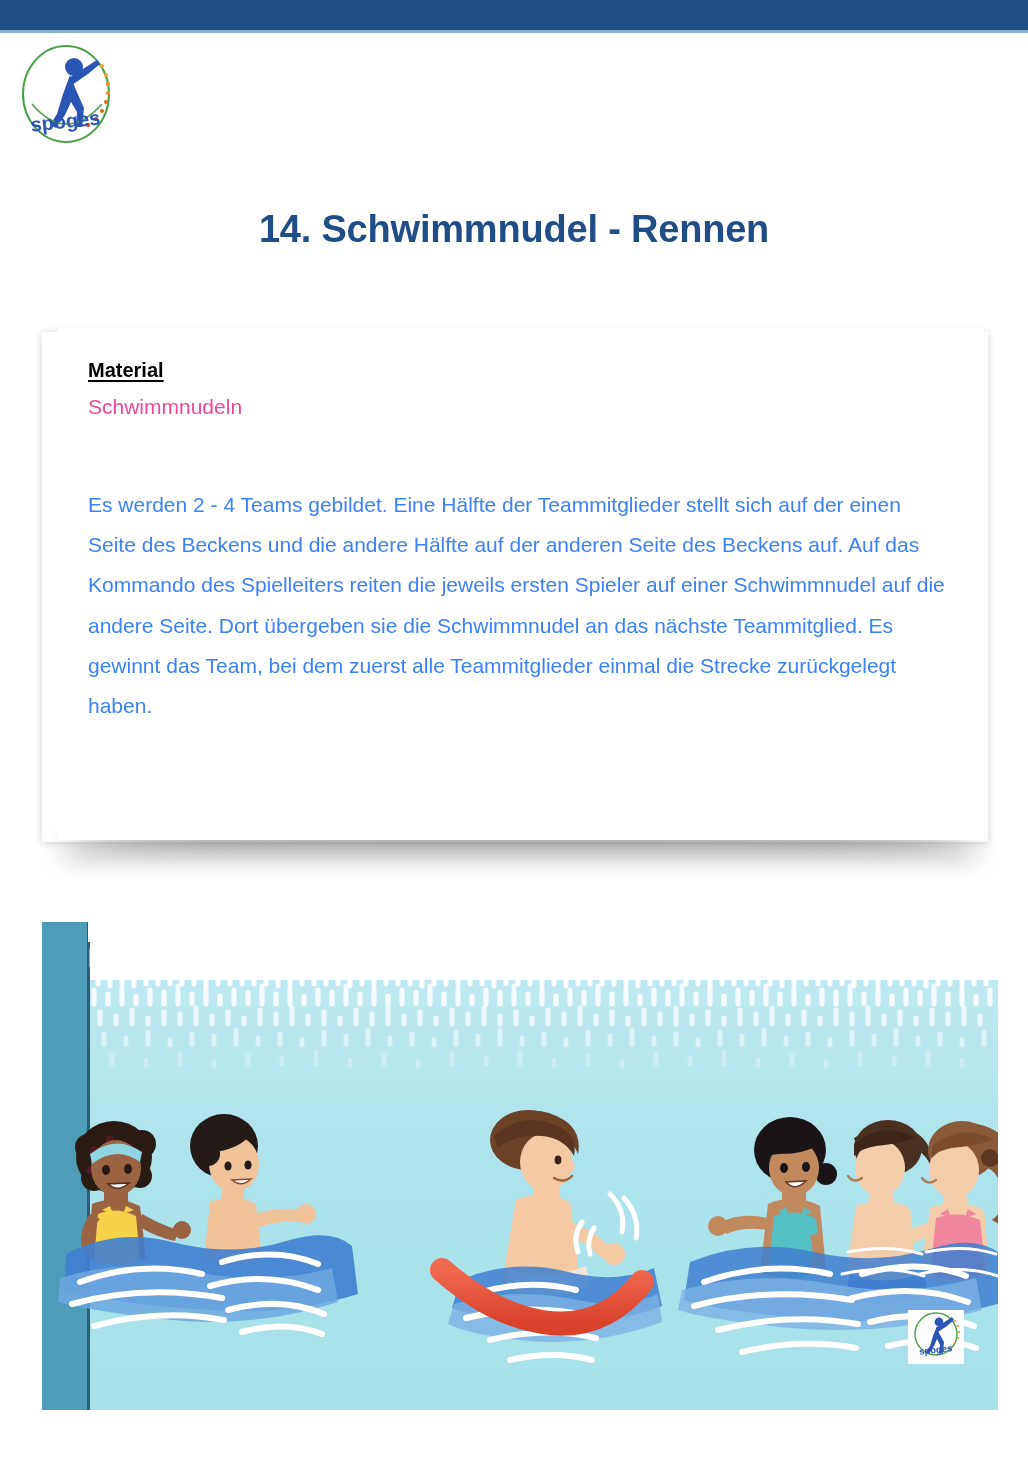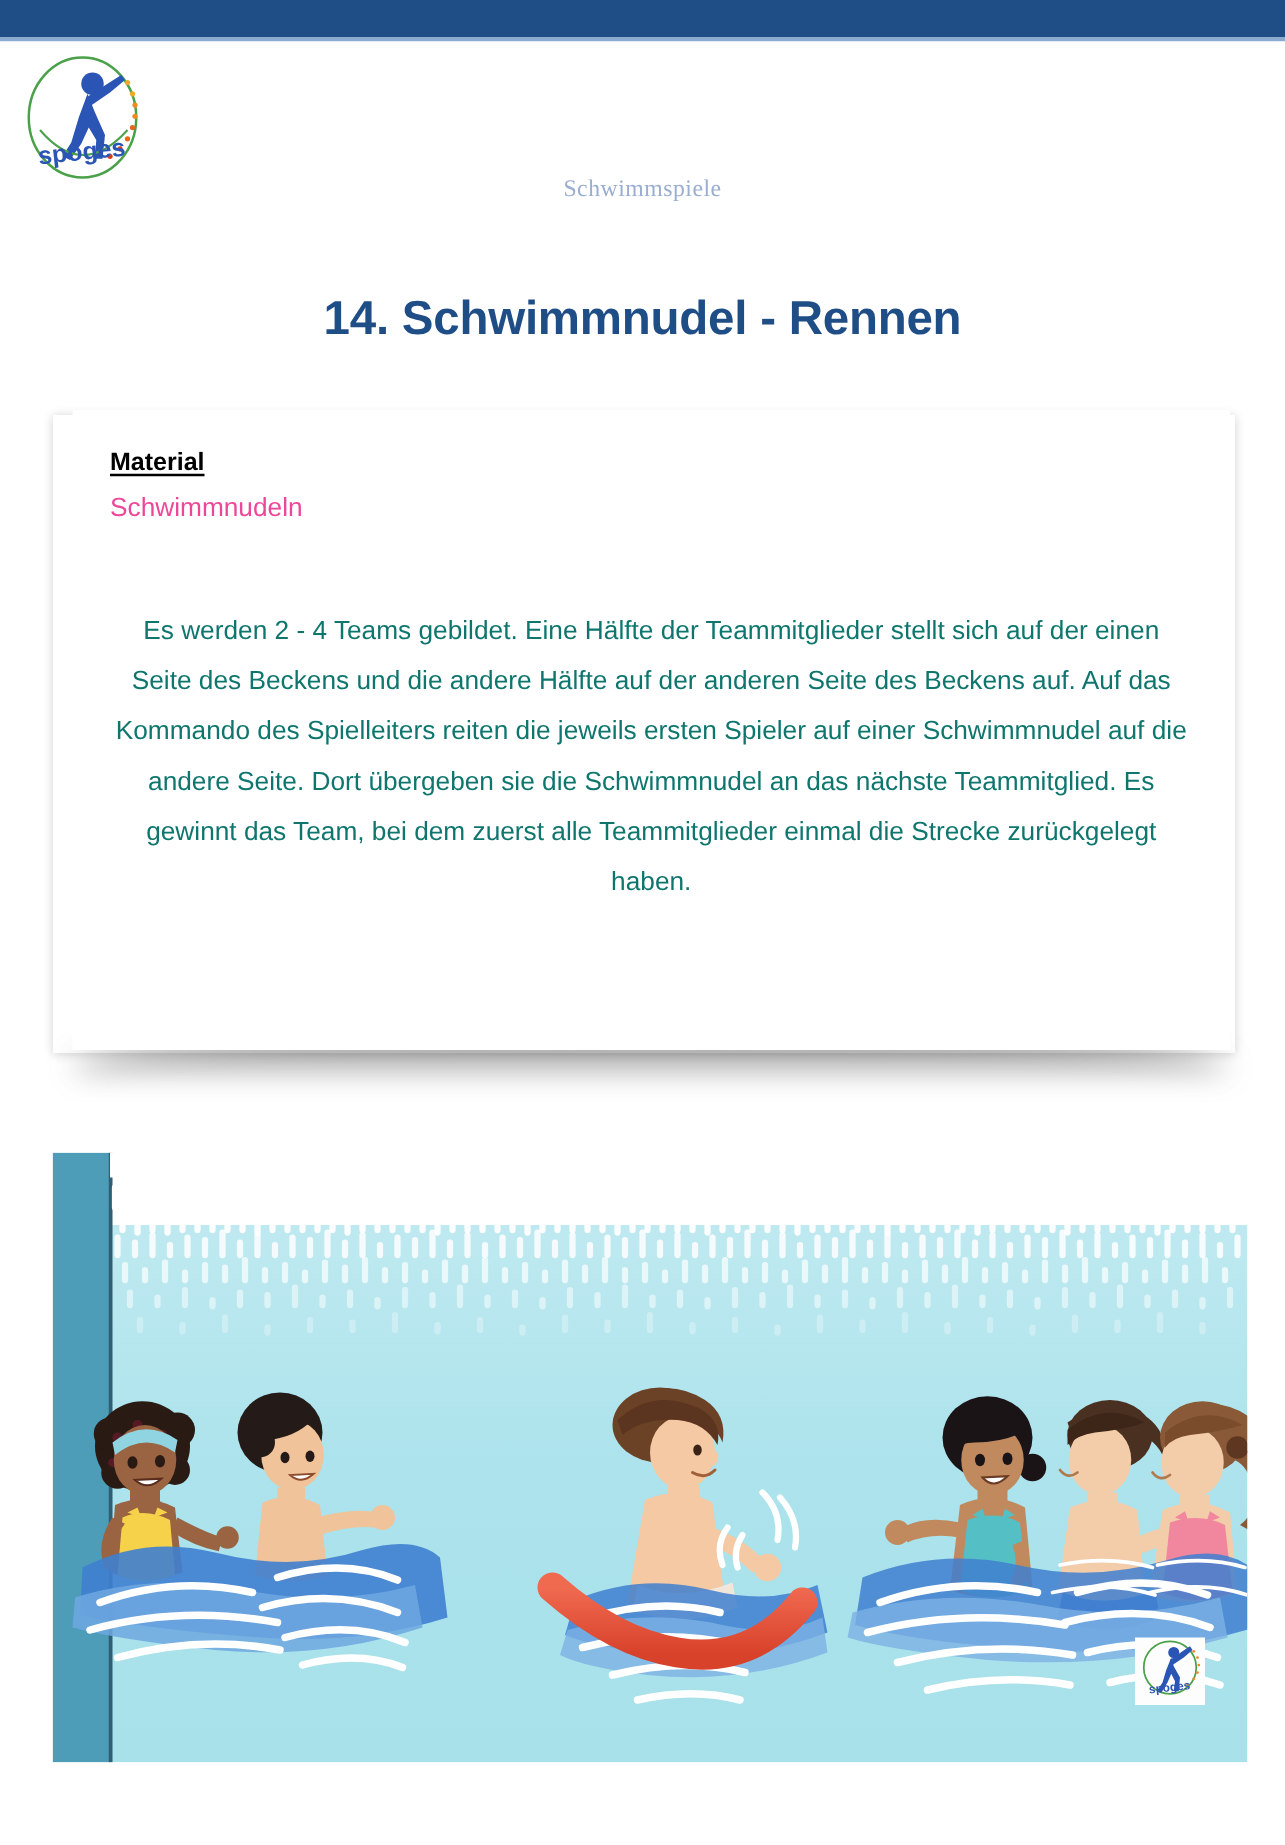--- a/index.html
+++ b/index.html
@@ -32,21 +32,21 @@
     position:absolute; left:0; top:141px; width:1028px;
     text-align:center;
     font-family:"Liberation Serif", serif;
     font-size:19px;
     color:#9aaed1;
     letter-spacing:.4px;
   }
 
   
   .doc-title {
-    position:absolute; left:0; top:234px; width:1028px;
+    position:absolute; left:0; top:208px; width:1028px;
     text-align:center;
     font-family:"Liberation Sans", sans-serif;
     font-weight:bold;
     font-size:38px;
     color:#1f4e87;
     letter-spacing:-0.2px;
   }
 
   
   .card-zone { position:absolute; left:40px; top:322px; width:960px; height:540px; }
@@ -82,24 +82,24 @@
     font-family:"Liberation Sans", sans-serif;
     font-size:21px;
     color:#ec4899;
     line-height:1.32;
     margin-top:10px;
   }
   .sec-gap { height:52px; }
   .para {
     font-family:"Liberation Sans", sans-serif;
     font-size:21px;
-    color:#0f766e;
+    color:#3b82f6;
     line-height:1.92;
     margin-top:12px;
-    text-align:center;
+    text-align:left;
   }
 
   
   .illus {
     position:absolute; left:42px; top:922px; width:956px; height:488px;
     overflow:hidden;
   }
   .illus-svg { display:block; width:956px; height:488px; }
 </style>
 </head>
@@ -132,21 +132,20 @@
       </g>
       <g fill="#e03b16">
         <circle cx="82" cy="77" r="2.1"></circle>
         <circle cx="74" cy="83" r="2.1"></circle>
       </g>
       <path d="M18 62 Q52 102 88 62" fill="none" stroke="#4aa14a" stroke-width="1.6"></path>
       <text x="52" y="86" text-anchor="middle" font-family="Liberation Sans, sans-serif" font-size="20" font-weight="bold" fill="#2b55b4" transform="rotate(-6 52 86)">spoges</text>
     </svg>
   </div>
 
-  <div class="running-head">Schwimmspiele</div>
 
   <h1 class="doc-title">14. Schwimmnudel - Rennen</h1>
 
   <div class="card-zone">
     <div class="card-shadow"></div>
     <div class="card-shadow-2"></div>
     <div class="card">
       <div class="sec-head">Material</div>
       <div class="sec-body">Schwimmnudeln</div>
       <div class="sec-gap"></div>

